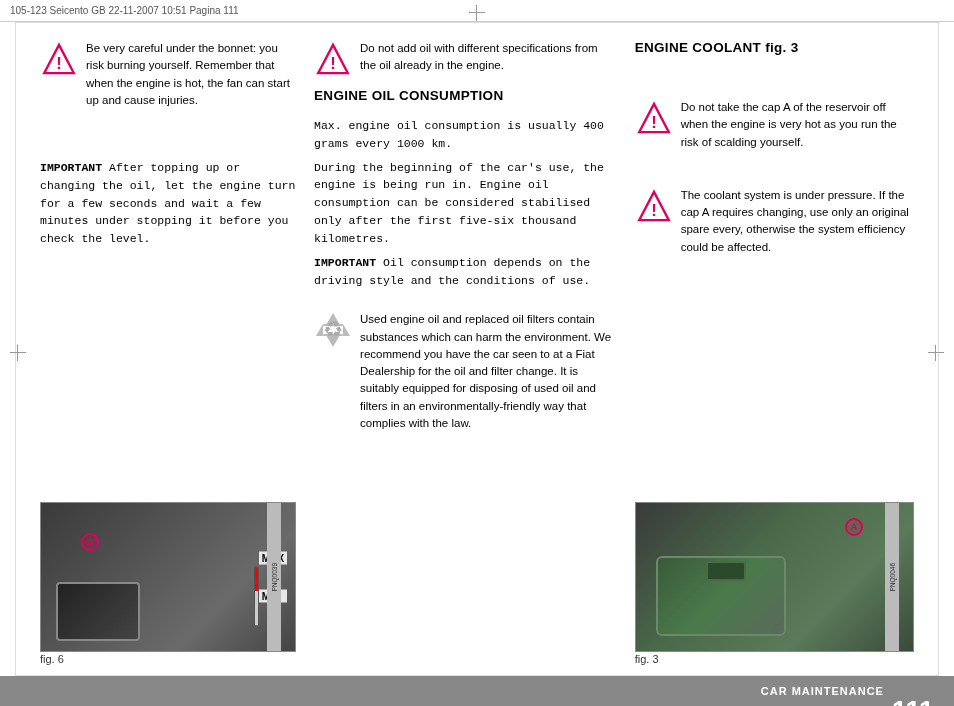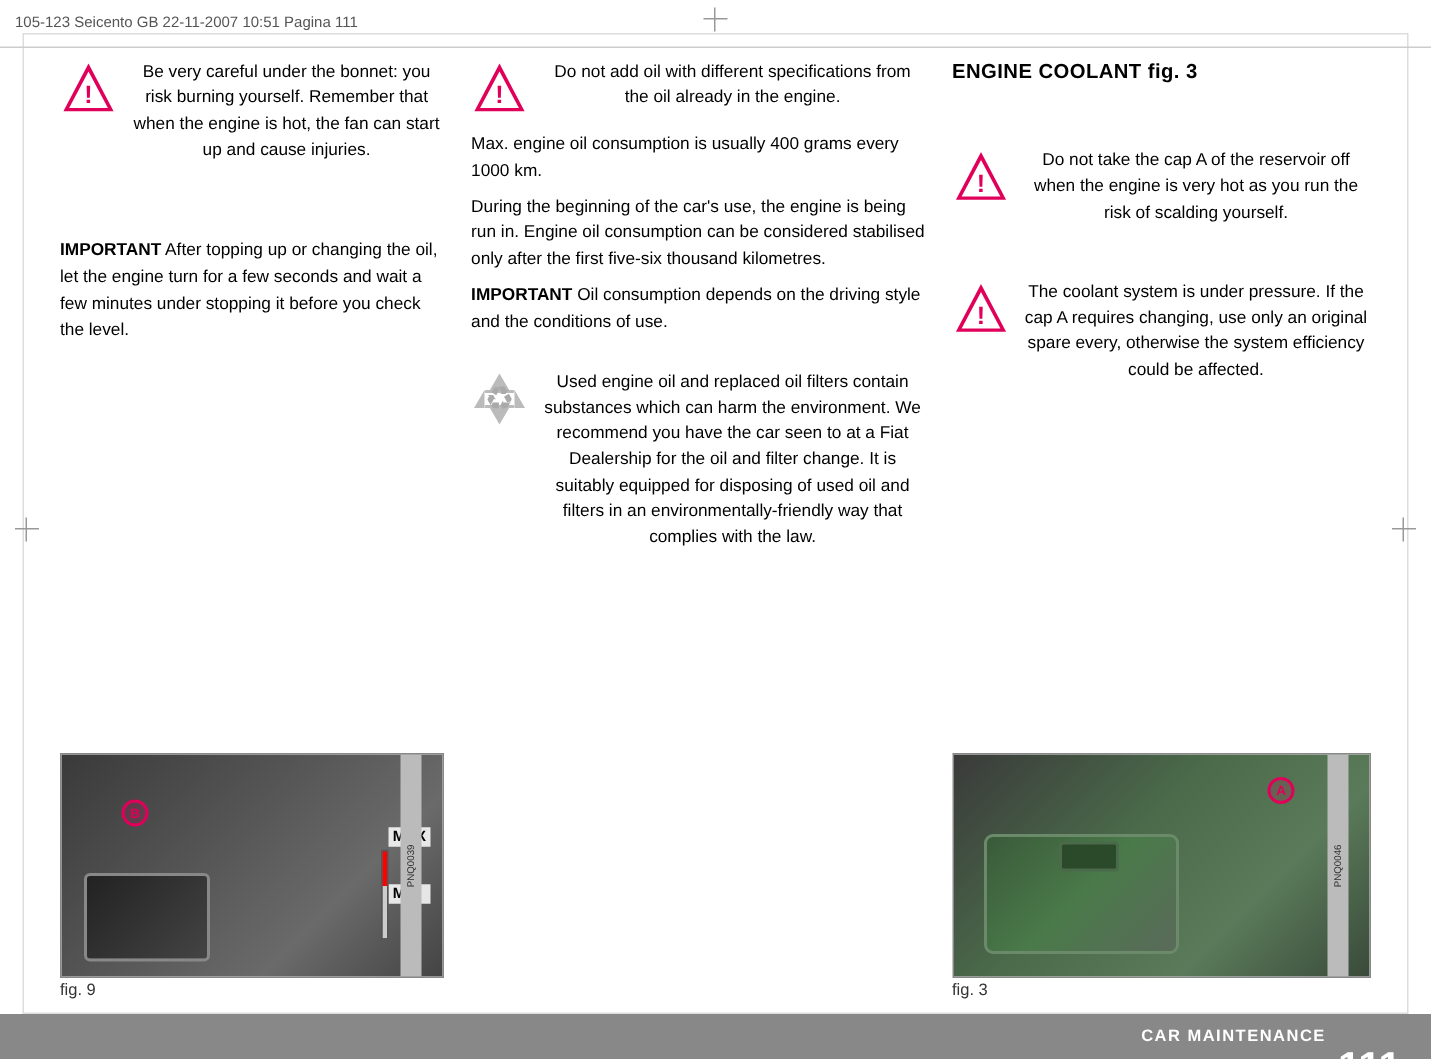--- a/index.html
+++ b/index.html
@@ -10,21 +10,21 @@
       font-family: Arial, Helvetica, sans-serif;
       font-size: 12px;
       overflow: hidden;
       position: relative;
     }
 
     
     .header-bar {
       position: absolute;
       top: 0; left: 0; right: 0;
-      height: 32px;
+      height: 22px;
       border-bottom: 1px solid #ccc;
       display: flex;
       align-items: center;
       padding: 0 10px;
       font-size: 10px;
       color: #555;
     }
 
     
     .footer-bar {
@@ -82,21 +82,20 @@
     }
     .warning-icon {
       flex-shrink: 0;
       width: 38px;
       height: 38px;
     }
     .warning-text {
       font-size: 11.5px;
       line-height: 1.5;
       color: #000;
-      text-align: center;
     }
 
     
     .tri-warning { display: block; }
     .tri-fill { fill: #e0005a; }
     .tri-inner { fill: #fff; }
 
     
     .recycle-icon {
       flex-shrink: 0;
@@ -116,20 +115,21 @@
       color: #000;
       margin-bottom: 4px;
       letter-spacing: 0.3px;
     }
 
     
     .body-text {
       font-size: 11.5px;
       line-height: 1.55;
       color: #000;
+      font-family: Liberation Mono, monospace;
     }
     .body-text p { margin-bottom: 6px; }
 
     
     .imp { font-weight: bold; font-size: 11.5px; margin-top: 42px; }
 
     
     .fig-container {
       position: relative;
       margin-top: auto;
@@ -300,36 +300,37 @@
         <div class="max-min-container">
           <span class="max-label">MAX</span>
           <div class="gauge-bar"></div>
           <span class="min-label" style="margin-top:25px;display:block;">MIN</span>
         </div>
 
         <div class="reg-strip-left">
           <span class="reg-text">PNQ0039</span>
         </div>
       </div>
-      <span class="fig-label">fig. 9</span>
+      <span class="fig-label">fig. 6</span>
     </div>
 
   </div>
 
   <div class="col col-mid">
 
     <div class="warning-block">
       <svg class="warning-icon tri-warning" viewBox="0 0 50 50">
         <polygon points="25,3 47,45 3,45" class="tri-fill"></polygon>
         <polygon points="25,10 42,42 8,42" class="tri-inner"></polygon>
         <text x="25" y="38" text-anchor="middle" font-size="22" font-weight="bold" fill="#e0005a">!</text>
       </svg>
       <span class="warning-text">Do not add oil with different specifications from the oil already in the engine.</span>
     </div>
 
+    <div class="section-heading">ENGINE OIL CONSUMPTION</div>
 
     <div class="body-text">
       <p>Max. engine oil consumption is usually 400 grams every 1000 km.</p>
       <p>During the beginning of the car's use, the engine is being run in. Engine oil consumption can be considered stabilised only after the first five-six thousand kilometres.</p>
       <p>
         <span class="imp">IMPORTANT</span><span> Oil consumption depends on the driving style and the conditions of use.</span>
       </p>
     </div>
 
     <div class="warning-block" style="margin-top:6px;">

